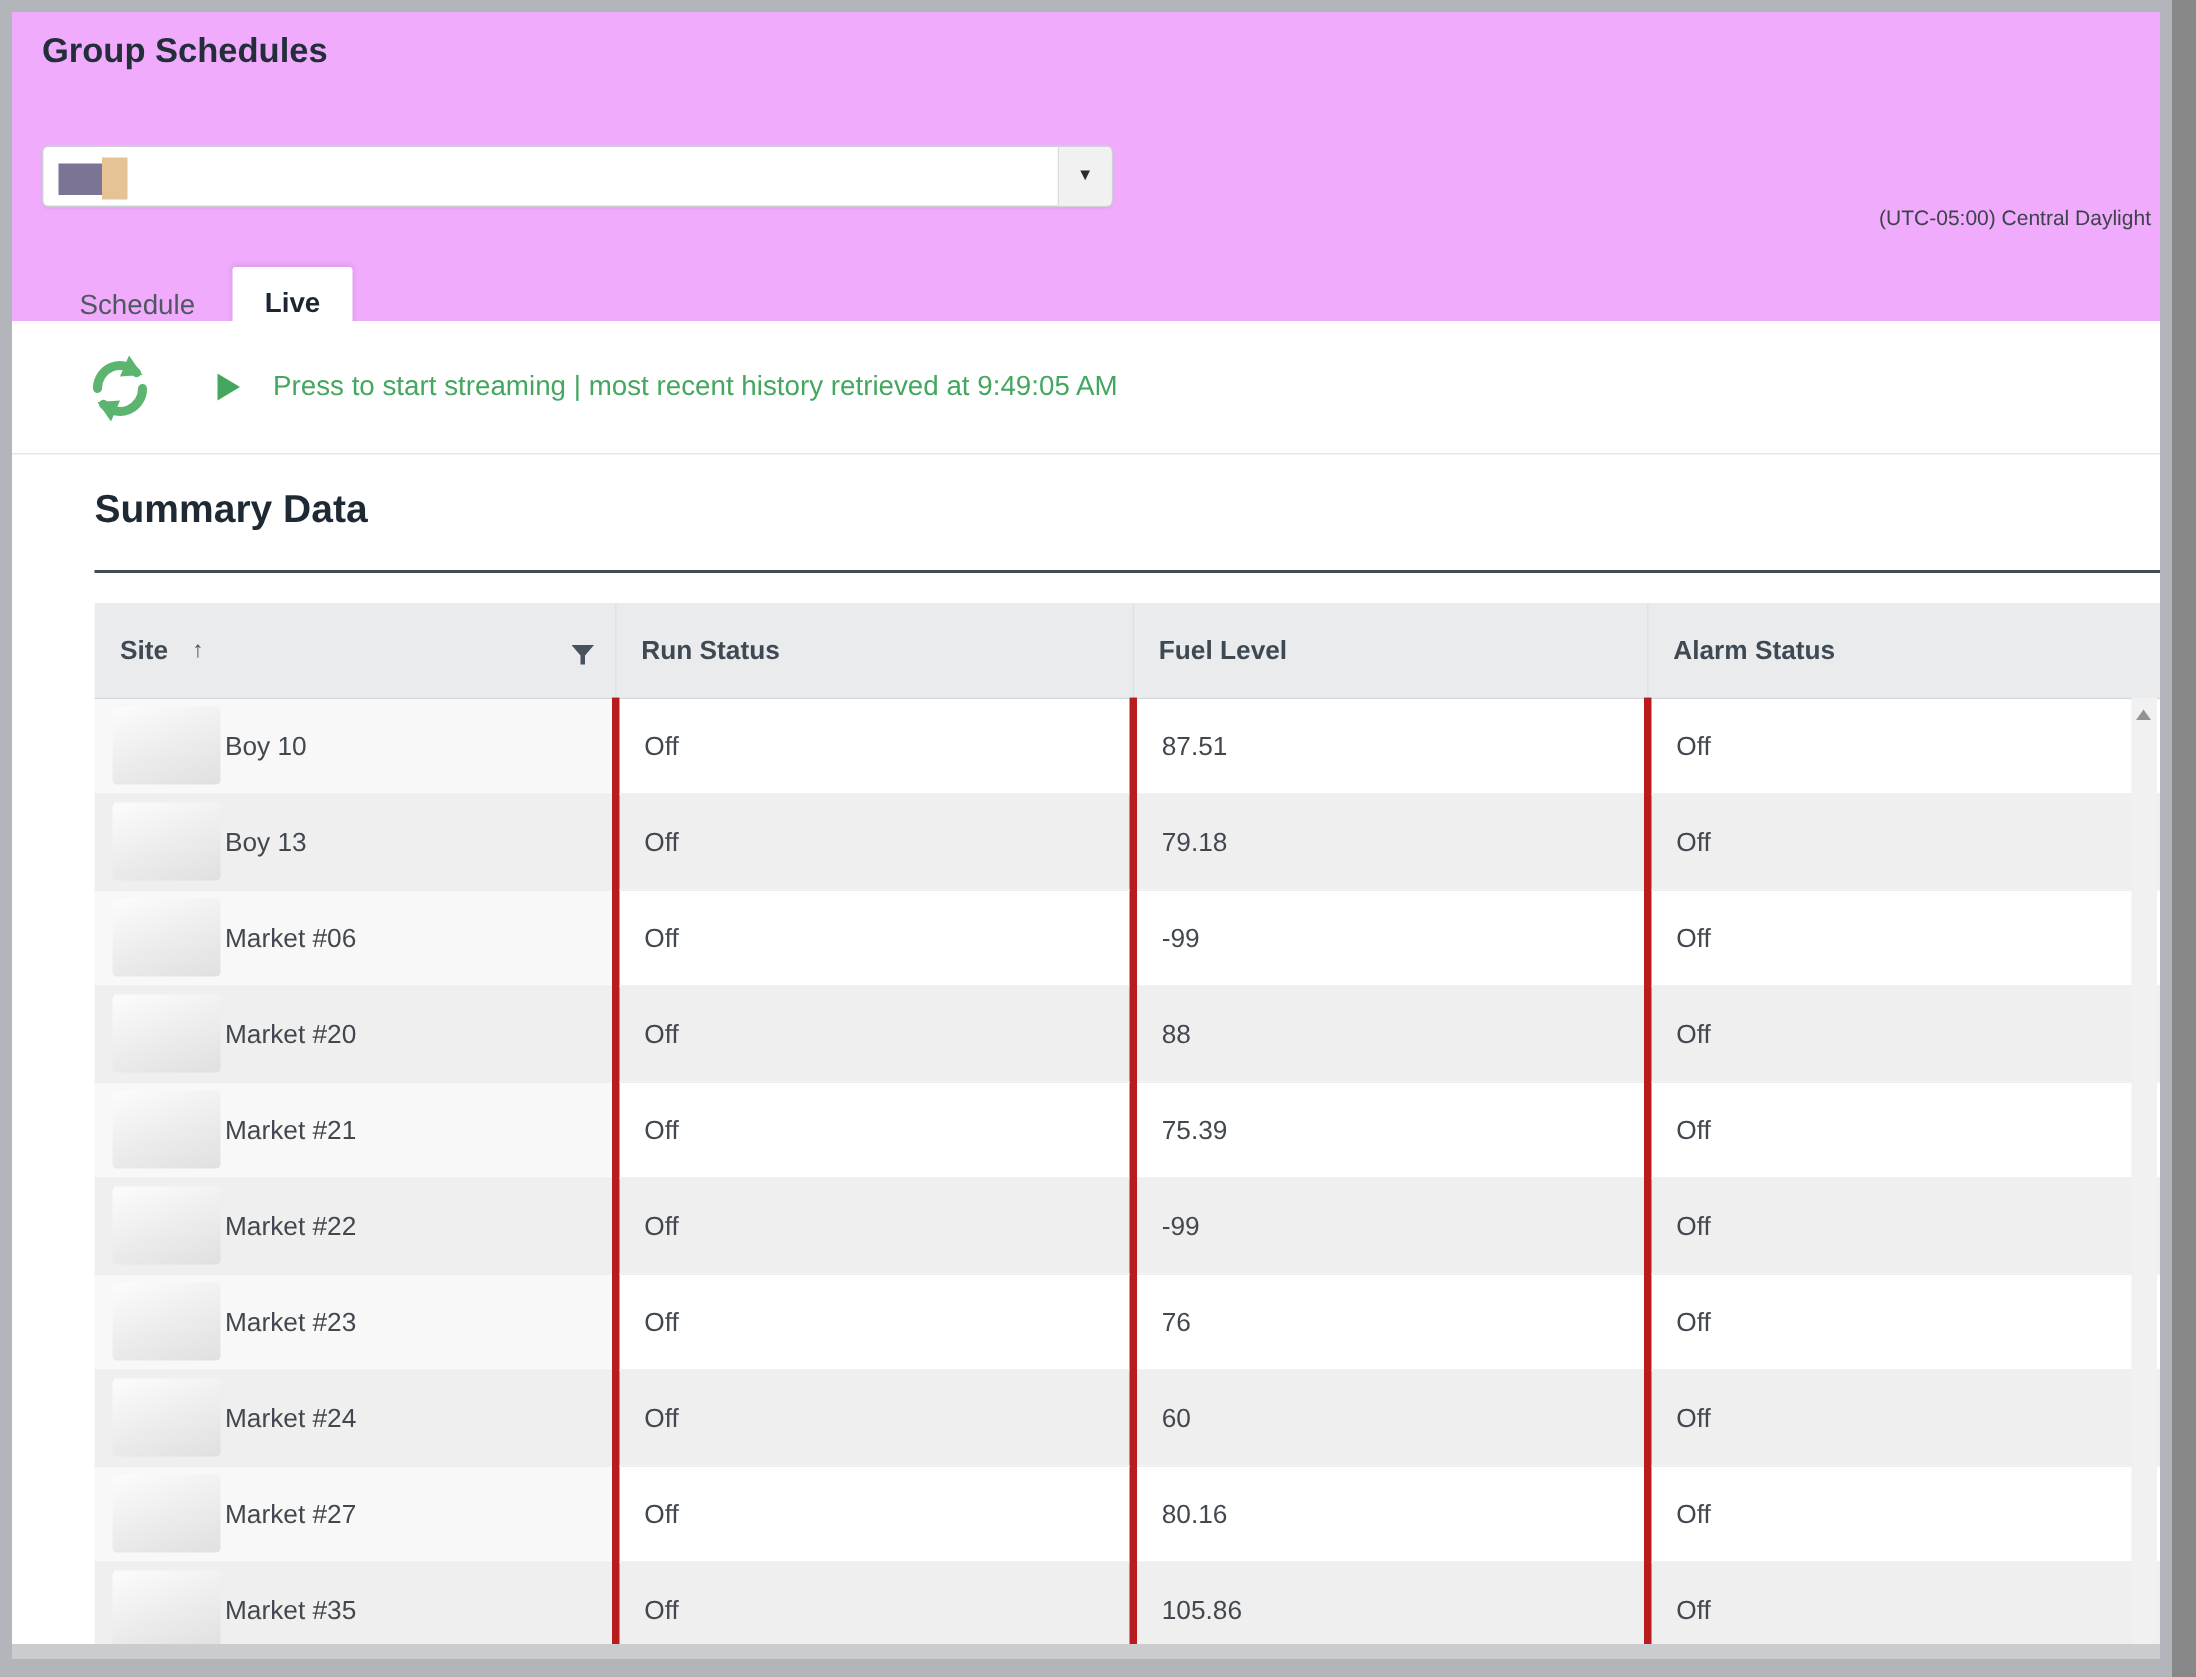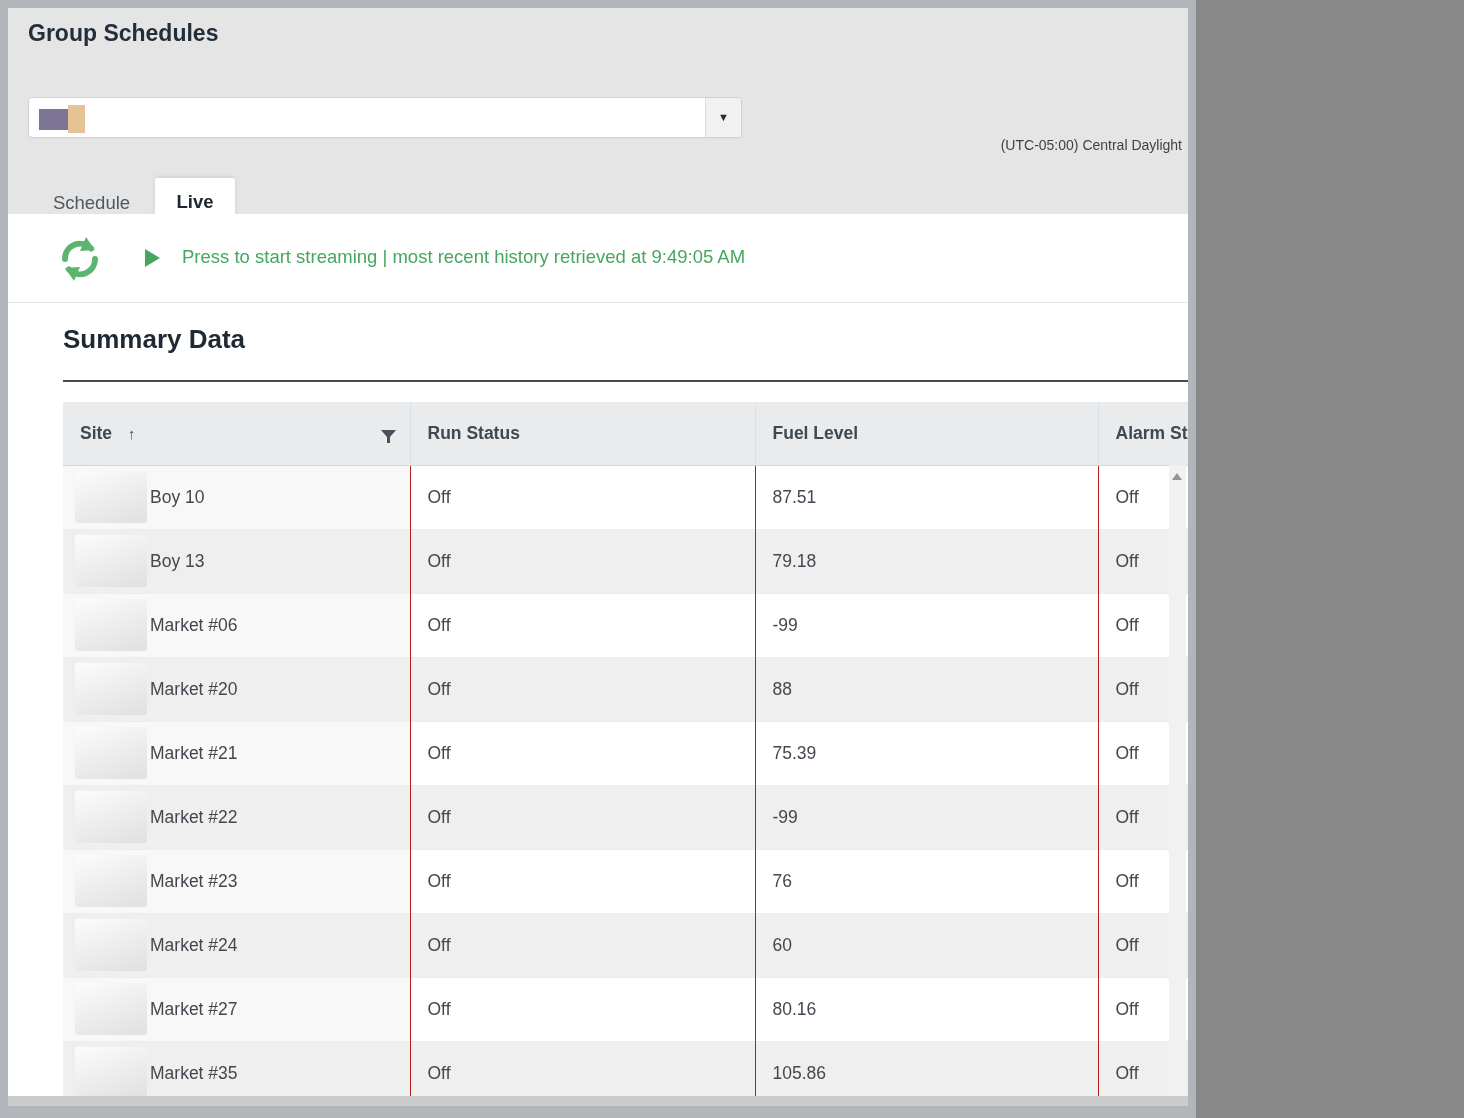--- a/index.html
+++ b/index.html
@@ -3,22 +3,22 @@
 <meta charset="utf-8">
 <style>
   :root{
     --green:#45a75f;
     --tab-blue:#2b6fa6;
   }
   html,body{margin:0;padding:0;background:#888;}
   *{box-sizing:border-box;}
   .app{
     position:relative;
-    width:1196px;height:1118px;
-    background:#e5e5e5;
+    width:1448px;height:1118px;
+    background:#f0abfc;
     border:8px solid #b2b6ba;
     border-bottom-width:12px;
     overflow:hidden;
     font-family:"Liberation Sans","DejaVu Sans",sans-serif;
   }
   
   .page-title{
     position:absolute;left:20px;top:12px;
     font-size:23px;font-weight:bold;color:#222e3a;
   }
@@ -87,21 +87,21 @@
   }
   thead th + th{border-left:1px solid #dee1e3;}
   .th-site-inner{display:flex;align-items:flex-end;padding-right:14px;}
   .sort-icon{font-size:15px;font-weight:normal;color:#4a545e;margin-left:16px;position:relative;top:-2px;}
   .th-spacer{flex:1;}
   .filter-icon{display:block;cursor:pointer;}
   tbody td{
     height:64px;font-size:17.5px;color:#42484f;
     padding:0 0 0 17px;background:#fff;
   }
-  tbody td + td{border-left:1px solid #b91c1c;}
+  tbody td + td{border-left:5px solid #b91c1c;}
   tbody tr{border-bottom:1px solid #ededed;cursor:pointer;}
   tbody tr:nth-child(even) td{background:#efefef;}
   tbody tr:nth-child(odd) td.site-cell{background:#f8f8f8;}
   td.site-cell{padding-left:12px;}
   .site-inner{display:flex;align-items:center;}
   .redact-box{
     width:72px;height:52px;margin-right:3px;border-radius:3px;flex:none;
     background:linear-gradient(160deg,#fcfcfc 0%,#ececec 55%,#e0e0e0 100%);
     filter:blur(.5px);
   }

